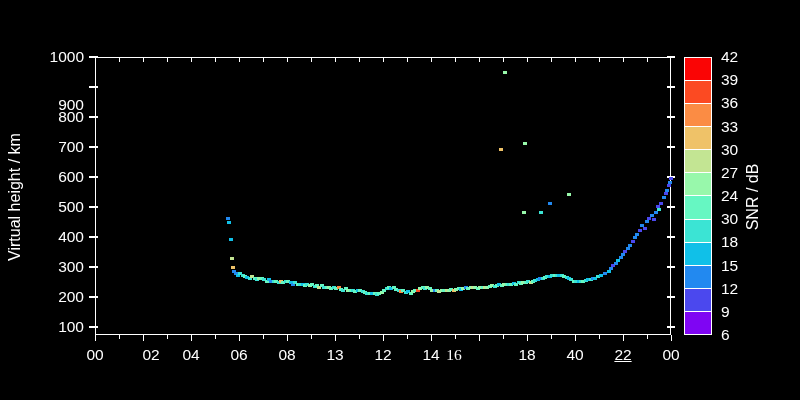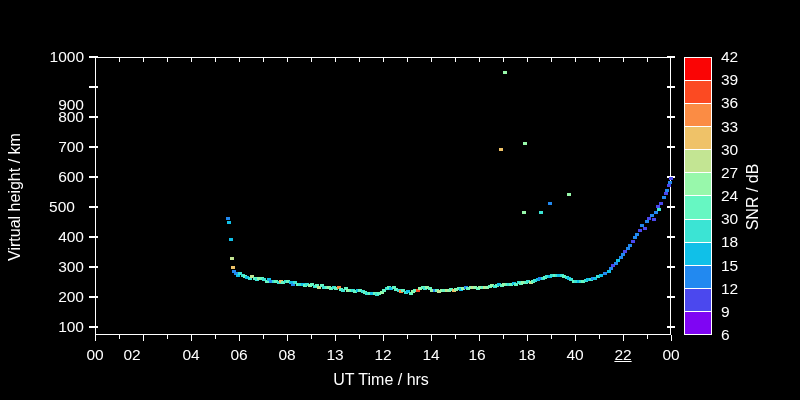--- a/index.html
+++ b/index.html
@@ -20,55 +20,54 @@
   .cb-seg{flex:1;border-top:1px solid #fff;}
   .cb-seg:first-child{border-top:none;}
   .pt{position:absolute;width:4px;height:3px;}
 </style>
 </head>
 <body>
 
 <div id="figure">
   <div class="plot-area" id="plot"></div>
   <div class="y-title">Virtual height / km</div>
-  <div class="x-title">UT Time / hrs</div>
   <div class="colorbar" id="colorbar">
       <div class="cb-seg" style="background: rgb(250, 5, 5);"></div>
       <div class="cb-seg" style="background: rgb(252, 74, 34);"></div>
       <div class="cb-seg" style="background: rgb(251, 140, 68);"></div>
       <div class="cb-seg" style="background: rgb(239, 194, 104);"></div>
       <div class="cb-seg" style="background: rgb(195, 229, 147);"></div>
       <div class="cb-seg" style="background: rgb(152, 248, 171);"></div>
       <div class="cb-seg" style="background: rgb(102, 247, 194);"></div>
       <div class="cb-seg" style="background: rgb(59, 228, 212);"></div>
       <div class="cb-seg" style="background: rgb(16, 192, 232);"></div>
       <div class="cb-seg" style="background: rgb(34, 137, 240);"></div>
       <div class="cb-seg" style="background: rgb(75, 72, 238);"></div>
       <div class="cb-seg" style="background: rgb(127, 5, 243);"></div>
     </div>
   <div class="cb-title">SNR / dB</div>
   <div id="decor">
       <div class="tick" style="left: 94.5px; top: 335px; width: 1.5px; height: 6px;"></div>
       <div class="xlab" style="left: 75px;">00</div>
       <div class="tick" style="left: 142.5px; top: 335px; width: 1.5px; height: 6px;"></div>
-      <div class="xlab" style="left: 112px;">02</div>
+      <div class="xlab" style="left: 131px;">02</div>
       <div class="tick" style="left: 190.5px; top: 335px; width: 1.5px; height: 6px;"></div>
       <div class="xlab" style="left: 171px;">04</div>
       <div class="tick" style="left: 238.5px; top: 335px; width: 1.5px; height: 6px;"></div>
       <div class="xlab" style="left: 219px;">06</div>
       <div class="tick" style="left: 286.5px; top: 335px; width: 1.5px; height: 6px;"></div>
       <div class="xlab" style="left: 267px;">08</div>
       <div class="tick" style="left: 334.5px; top: 335px; width: 1.5px; height: 6px;"></div>
       <div class="xlab" style="left: 315px;">13</div>
       <div class="tick" style="left: 382.5px; top: 335px; width: 1.5px; height: 6px;"></div>
       <div class="xlab" style="left: 363px;">12</div>
       <div class="tick" style="left: 430.5px; top: 335px; width: 1.5px; height: 6px;"></div>
       <div class="xlab" style="left: 411px;">14</div>
       <div class="tick" style="left: 478.5px; top: 335px; width: 1.5px; height: 6px;"></div>
-      <div class="xlab" style="left: 457px;">16</div>
+      <div class="xlab" style="left: 434px; font-family: Liberation Serif, serif;">16</div>
       <div class="tick" style="left: 526.5px; top: 335px; width: 1.5px; height: 6px;"></div>
       <div class="xlab" style="left: 507px;">18</div>
       <div class="tick" style="left: 574.5px; top: 335px; width: 1.5px; height: 6px;"></div>
       <div class="xlab" style="left: 555px;">40</div>
       <div class="tick" style="left: 622.5px; top: 335px; width: 1.5px; height: 6px;"></div>
       <div class="xlab" style="left: 603px; text-decoration: underline;">22</div>
       <div class="tick" style="left: 670.5px; top: 335px; width: 1.5px; height: 6px;"></div>
       <div class="xlab" style="left: 651px;">00</div>
       <div class="tick" style="left: 118.5px; top: 335px; width: 1px; height: 3.5px;"></div>
       <div class="tick" style="left: 118.5px; top: 58px; width: 1px; height: 4px;"></div>
@@ -112,21 +111,21 @@
       <div class="tick" style="left: 667px; top: 296.164px; width: 8px; height: 1.5px;"></div>
       <div class="ylab" style="top: 288.914px;">200</div>
       <div class="tick" style="left: 89px; top: 266.174px; width: 9px; height: 1.5px;"></div>
       <div class="tick" style="left: 667px; top: 266.174px; width: 8px; height: 1.5px;"></div>
       <div class="ylab" style="top: 258.924px;">300</div>
       <div class="tick" style="left: 89px; top: 236.185px; width: 9px; height: 1.5px;"></div>
       <div class="tick" style="left: 667px; top: 236.185px; width: 8px; height: 1.5px;"></div>
       <div class="ylab" style="top: 228.935px;">400</div>
       <div class="tick" style="left: 89px; top: 206.196px; width: 9px; height: 1.5px;"></div>
       <div class="tick" style="left: 667px; top: 206.196px; width: 8px; height: 1.5px;"></div>
-      <div class="ylab" style="top: 198.946px; text-align: center;">500</div>
+      <div class="ylab" style="top: 198.946px;">500</div>
       <div class="tick" style="left: 89px; top: 176.207px; width: 9px; height: 1.5px;"></div>
       <div class="tick" style="left: 667px; top: 176.207px; width: 8px; height: 1.5px;"></div>
       <div class="ylab" style="top: 168.957px;">600</div>
       <div class="tick" style="left: 89px; top: 146.218px; width: 9px; height: 1.5px;"></div>
       <div class="tick" style="left: 667px; top: 146.218px; width: 8px; height: 1.5px;"></div>
       <div class="ylab" style="top: 138.968px;">700</div>
       <div class="tick" style="left: 89px; top: 116.228px; width: 9px; height: 1.5px;"></div>
       <div class="tick" style="left: 667px; top: 116.228px; width: 8px; height: 1.5px;"></div>
       <div class="ylab" style="top: 108.978px;">800</div>
       <div class="tick" style="left: 89px; top: 86.2392px; width: 9px; height: 1.5px;"></div>

